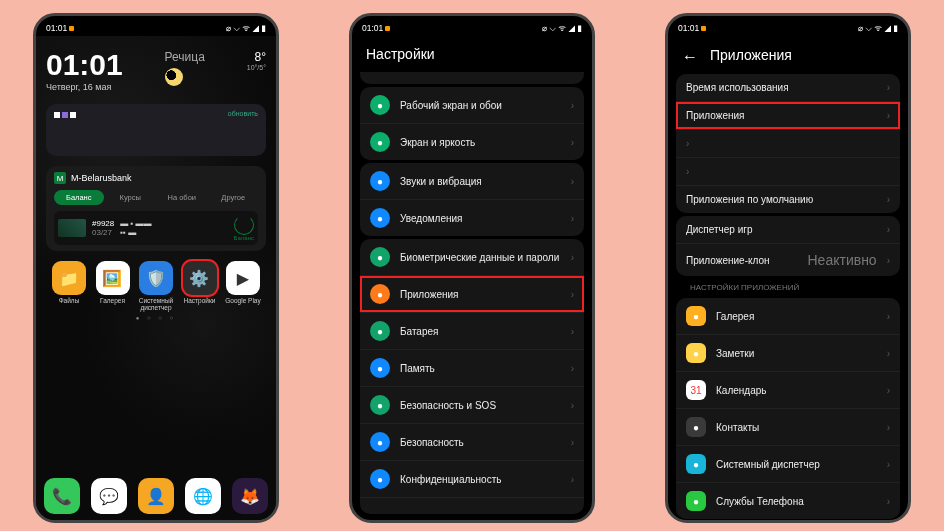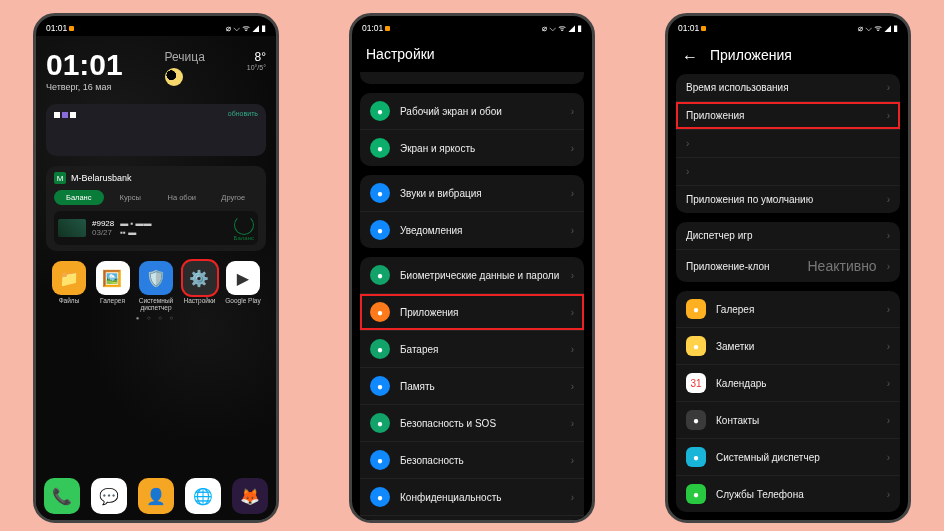--- a/index.html
+++ b/index.html
@@ -38,21 +38,21 @@
 .ico-sq{width:34px;height:34px;border-radius:9px;display:flex;align-items:center;justify-content:center;font-size:16px}
 .ico-lbl{font-size:6.5px;color:#ccc;margin-top:2px;text-align:center;line-height:1.1;height:14px}
 .hl{box-shadow:0 0 0 2px #e22}
 .dock{position:absolute;bottom:6px;left:8px;right:8px;display:flex;justify-content:space-between}
 .dock .ico-sq{width:36px;height:36px;border-radius:10px}
 .pgdots{text-align:center;font-size:6px;color:#888;margin-top:4px;letter-spacing:3px}
 
 .hdr{display:flex;align-items:center;gap:12px;padding:8px 14px 10px;font-size:14px;font-weight:500}
 .back{font-size:16px}
 .list{padding:0 8px}
-.group{background:#161616;border-radius:10px;margin-bottom:9px;overflow:hidden}
+.group{background:#161616;border-radius:10px;margin-bottom:3px;overflow:hidden}
 .item{display:flex;align-items:center;padding:8px 10px;border-bottom:1px solid #222;font-size:10px;gap:10px}
 .item:last-child{border-bottom:none}
 .item-ico{width:20px;height:20px;border-radius:50%;display:flex;align-items:center;justify-content:center;font-size:10px;flex-shrink:0}
 .item-ico.sq{border-radius:6px}
 .item-lbl{flex:1;color:#eee}
 .item-sub{color:#777;font-size:14px}
 .chev{color:#555;font-size:10px}
 .highlight{box-shadow:inset 0 0 0 2px #e22}
 .sect-title{font-size:8px;color:#777;padding:4px 14px 6px;text-transform:uppercase}
 </style>
@@ -259,20 +259,21 @@
           <div class="item">
             <div class="item-lbl">Диспетчер игр</div>
             <div class="chev">›</div>
           </div>
           <div class="item">
             <div class="item-lbl">Приложение-клон</div>
             <div class="item-sub">Неактивно</div>
             <div class="chev">›</div>
           </div>
         </div>
+    <div class="sect-title">НАСТРОЙКИ ПРИЛОЖЕНИЙ</div>
     <div class="group" id="p3g3">
           <div class="item">
             <div class="item-ico sq" style="background:#ffb020;color:#fff">●</div>
             <div class="item-lbl">Галерея</div>
             <div class="chev">›</div>
           </div>
           <div class="item">
             <div class="item-ico sq" style="background:#ffd24a;color:#fff">●</div>
             <div class="item-lbl">Заметки</div>
             <div class="chev">›</div>

